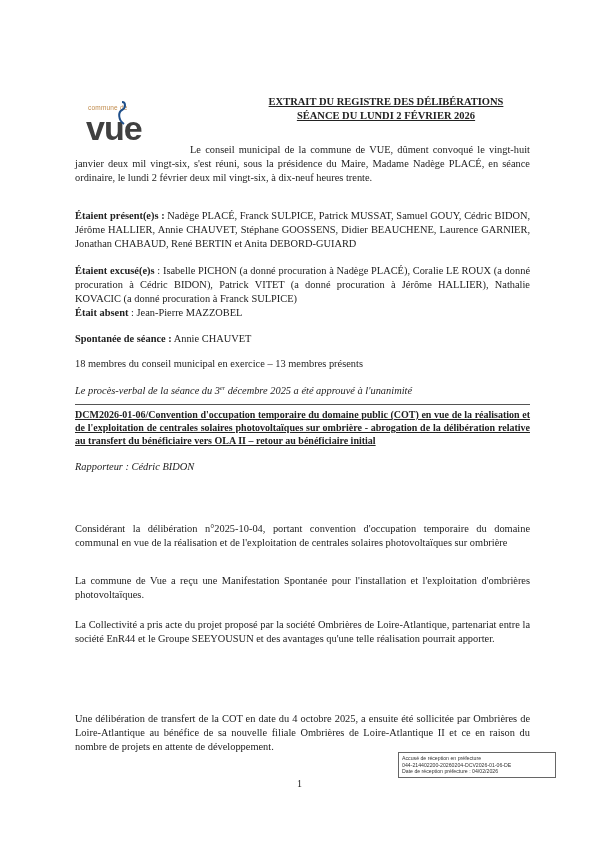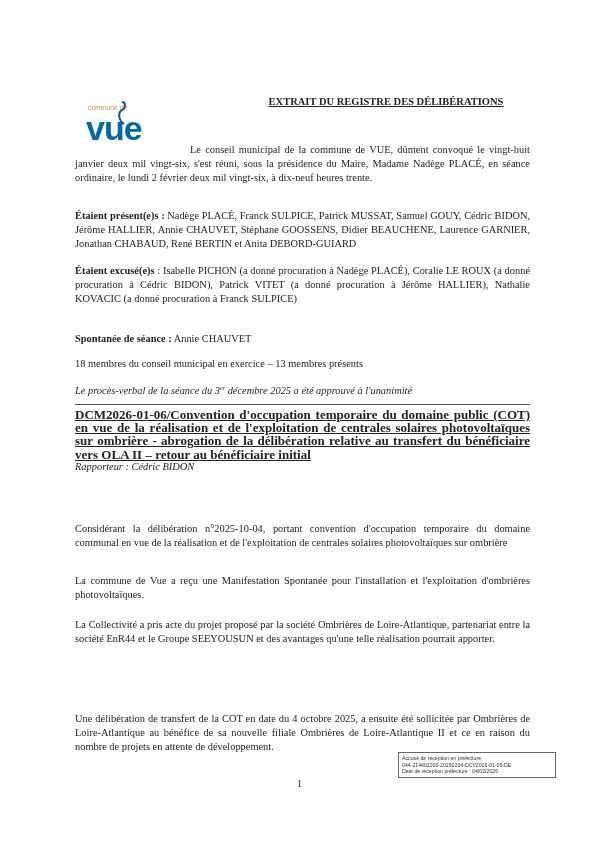--- a/index.html
+++ b/index.html
@@ -3,33 +3,33 @@
 <meta charset="utf-8">
 <style>
   html, body { margin: 0; padding: 0; background: #ffffff; }
   body { width: 600px; height: 849px; position: relative; overflow: hidden;
          font-family: "DejaVu Serif", "Liberation Serif", serif; color: #222; }
   .page { position: absolute; left: 0; top: 0; width: 600px; height: 849px; }
   .logo { position: absolute; left: 86px; top: 100px; width: 72px; height: 50px; }
   .logo-small { position: absolute; left: 2px; top: 4px; font-family: "Liberation Sans", sans-serif;
                 font-size: 6.5px; color: #c08a4a; letter-spacing: 0.2px; }
   .logo-big { position: absolute; left: 0px; top: 10px; font-family: "Liberation Sans", sans-serif;
-              font-size: 34px; font-weight: bold; color: #0369a1; letter-spacing: -1px; line-height: 36px; }
+              font-size: 34px; font-weight: bold; color: #404040; letter-spacing: -1px; line-height: 36px; }
   .logo-swirl { position: absolute; left: 26px; top: 0px; width: 20px; height: 40px; }
   .header-title { position: absolute; left: 230px; width: 240px; top: 95px; text-align: center;
                   font-family: "Liberation Serif", serif; font-weight: bold; font-size: 10.5px;
                   text-decoration: underline; line-height: 14px; margin-left: 36px; }
   .txt { position: absolute; left: 75px; width: 455px; font-family: "Liberation Serif", serif;
          font-size: 10.4px; line-height: 13.8px; text-align: justify; }
   .intro { position: absolute; left: 75px; top: 143px; width: 455px; font-family: "Liberation Serif", serif;
            font-size: 10.4px; line-height: 13.8px; text-align: justify; }
   b { font-weight: bold; }
   .rule { position: absolute; left: 75px; top: 404px; width: 455px; height: 1px; background: #555; }
   .title-block { position: absolute; left: 75px; top: 408px; width: 455px; font-family: "Liberation Serif", serif;
-                 font-size: 13px; line-height: 13.2px; font-weight: bold; text-decoration: underline; text-align: justify; }
+                 font-size: 10px; line-height: 13.2px; font-weight: bold; text-decoration: underline; text-align: justify; }
   .rapporteur { position: absolute; left: 75px; top: 461px; font-style: italic; font-size: 10.4px;
                 font-family: "Liberation Serif", serif; }
   .stamp { position: absolute; left: 398px; top: 752px; width: 158px; height: 26px; border: 1px solid #666;
            font-family: "Liberation Sans", sans-serif; font-size: 5.2px; line-height: 6.5px; padding: 2px 3px;
            box-sizing: border-box; color: #333; }
   .page-num { position: absolute; left: 297px; top: 778px; font-size: 10px; font-family: "Liberation Serif", serif; }
   .italic { font-style: italic; }
   sup { font-size: 6px; }
 </style>
 </head>
@@ -40,32 +40,36 @@
   <div class="logo">
     <span class="logo-small">commune de</span>
     <span class="logo-big">vue</span>
     <svg class="logo-swirl" viewBox="0 0 20 40">
       <path d="M10 2 C14 2 14 8 10 10 C6 12 6 20 12 24" stroke="#1f4f8a" stroke-width="2" fill="none"></path>
     </svg>
   </div>
 
   <div class="header-title">
     <div>EXTRAIT DU REGISTRE DES DÉLIBÉRATIONS</div>
+    <div>SÉANCE DU LUNDI 2 FÉVRIER 2026</div>
   </div>
 
   <div class="intro" style="text-indent:115px;">Le conseil municipal de la commune de VUE, dûment convoqué le vingt-huit janvier deux mil vingt-six, s'est réuni, sous la présidence du Maire, Madame Nadège PLACÉ, en séance ordinaire, le lundi 2 février deux mil vingt-six, à dix-neuf heures trente.</div>
 
   <div class="txt" style="top:264px;">
     <b>Étaient excusé(e)s</b><span> : Isabelle PICHON (a donné procuration à Nadège PLACÉ), Coralie LE ROUX (a donné procuration à Cédric BIDON), Patrick VITET (a donné procuration à Jérôme HALLIER), Nathalie KOVACIC (a donné procuration à Franck SULPICE)</span>
   </div>
 
   <div class="txt" style="top:209px;">
     <b>Étaient présent(e)s :</b><span> Nadège PLACÉ, Franck SULPICE, Patrick MUSSAT, Samuel GOUY, Cédric BIDON, Jérôme HALLIER, Annie CHAUVET, Stéphane GOOSSENS, Didier BEAUCHENE, Laurence GARNIER, Jonathan CHABAUD, René BERTIN et Anita DEBORD-GUIARD</span>
   </div>
 
+  <div class="txt" style="top:306px;">
+    <b>Était absent</b><span> : Jean-Pierre MAZZOBEL</span>
+  </div>
 
   <div class="txt" style="top:332px;">
     <b>Spontanée de séance :</b><span> Annie CHAUVET</span>
   </div>
 
   <div class="txt" style="top:357px;">18 membres du conseil municipal en exercice – 13 membres présents</div>
 
   <div class="txt italic" style="top:382px;">
     <span>Le procès-verbal de la séance du 3</span><sup>er</sup><span> décembre 2025 a été approuvé à l'unanimité</span>
   </div>

